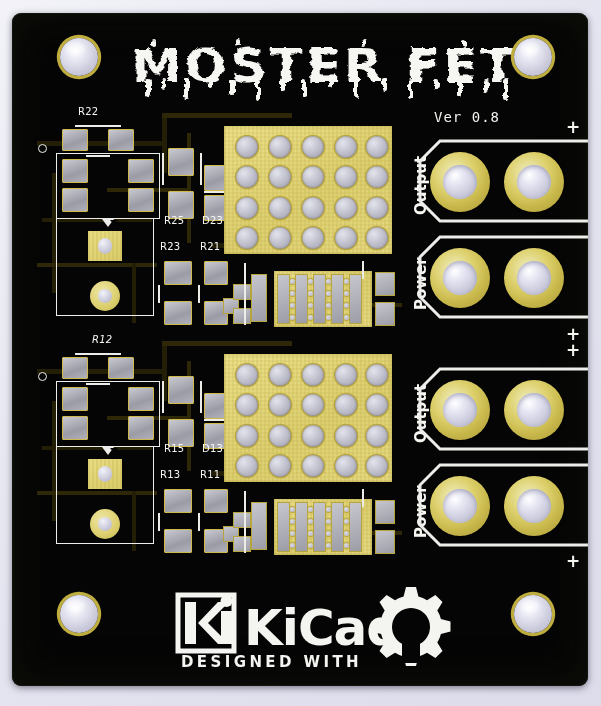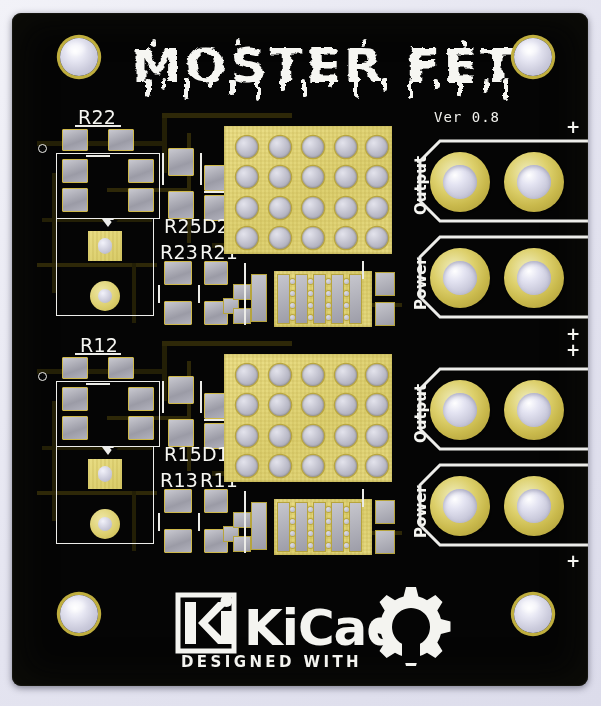--- a/index.html
+++ b/index.html
@@ -25,21 +25,21 @@
     content:"";position:absolute;inset:0;border-radius:9px;
     box-shadow:inset 0 0 2px rgba(120,120,100,.35);
     pointer-events:none;
   }
 
   
   .trace{position:absolute;background:#231f06;}
   .trace.d{background:#2e2808;}
   .silk-line{position:absolute;background:#ecece8;}
   .silk-box{position:absolute;border:1.6px solid #ededea;box-sizing:border-box;}
-  .refdes{font-family:"DejaVu Sans",sans-serif;font-size:19px;letter-spacing:.2px;
+  .refdes{font-family:"DejaVu Sans",sans-serif;font-size:10px;letter-spacing:.2px;
           color:#f6f6f2;white-space:nowrap;}
   .vlabel{font-family:"DejaVu Sans",sans-serif;font-size:15px;font-weight:600;
           color:#f6f6f2;white-space:nowrap;transform-origin:0 0;
           transform:rotate(-90deg);}
   .plus{font-family:"DejaVu Sans",sans-serif;font-size:17px;font-weight:700;color:#f5f5f0;}
   .ver{font-family:"DejaVu Sans Mono",monospace;font-size:14px;color:#f2f2ee;letter-spacing:1px;}
 
   
   .title{
     position:absolute;left:120px;top:22px;width:390px;height:66px;
@@ -313,21 +313,21 @@
     </div>
 
     <div class="bigpad" style="left:418px;top:139px;width:60px;height:60px;"></div>
     <div class="bigpad" style="left:492px;top:139px;width:60px;height:60px;"></div>
     <div class="bigpad" style="left:418px;top:235px;width:60px;height:60px;"></div>
     <div class="bigpad" style="left:492px;top:235px;width:60px;height:60px;"></div>
 
     <div class="plus" style="position:absolute;left:554px;top:104px;">+</div>
     <div class="plus" style="position:absolute;left:554px;top:311px;">+</div>
 
-    <div class="refdes" style="position:absolute;left:68px;top:321px;">R12</div>
+    <div class="refdes" style="position:absolute;left:80px;top:321px;font-style:italic;">R12</div>
     <div class="silk-line" style="left:63px;top:340px;width:46px;height:2px;"></div>
     <div class="pad sq" style="left:50px;top:344px;width:26px;height:22px;"></div>
     <div class="pad sq" style="left:96px;top:344px;width:26px;height:22px;"></div>
     <div class="silk-line" style="left:74px;top:370px;width:24px;height:2px;"></div>
 
     <div class="pin1" style="left:26px;top:359px;"></div>
     <div class="silk-box" style="left:44px;top:368px;width:104px;height:66px;"></div>
     <div class="pad sq" style="left:50px;top:374px;width:26px;height:24px;"></div>
     <div class="pad sq" style="left:116px;top:374px;width:26px;height:24px;"></div>
     <div class="pad sq" style="left:50px;top:403px;width:26px;height:24px;"></div>

